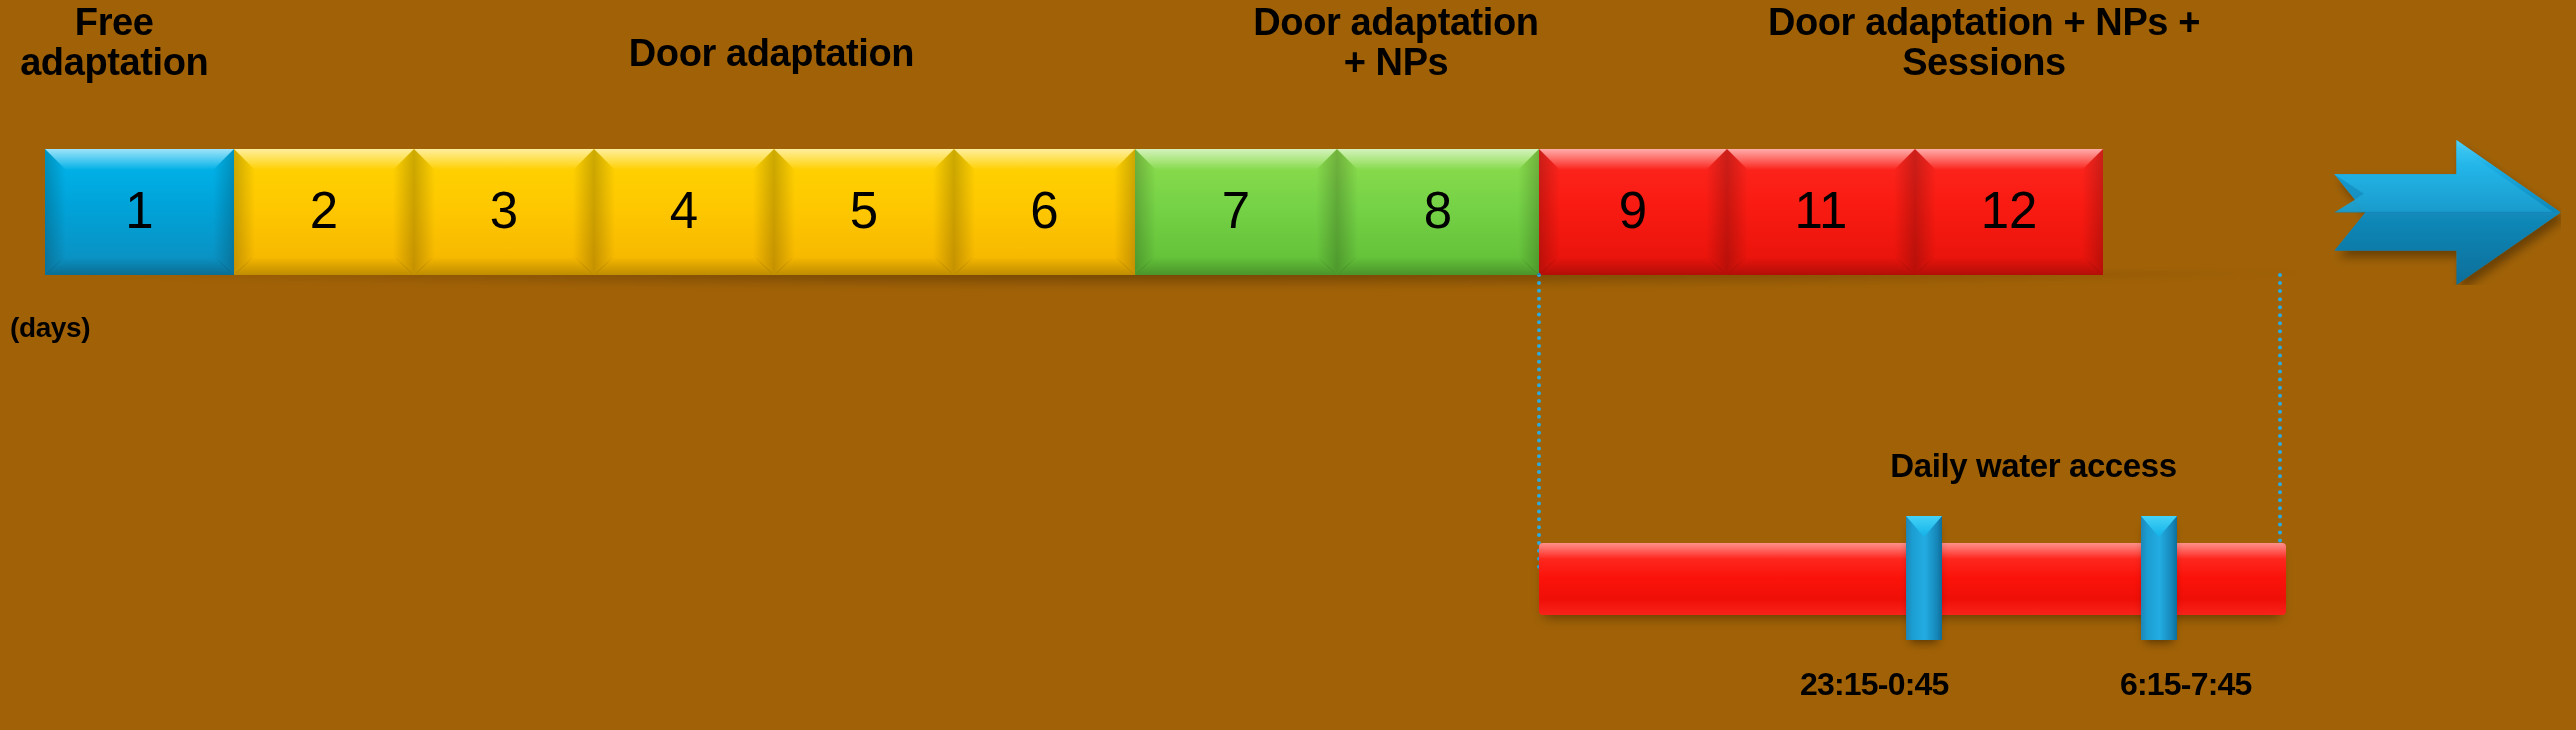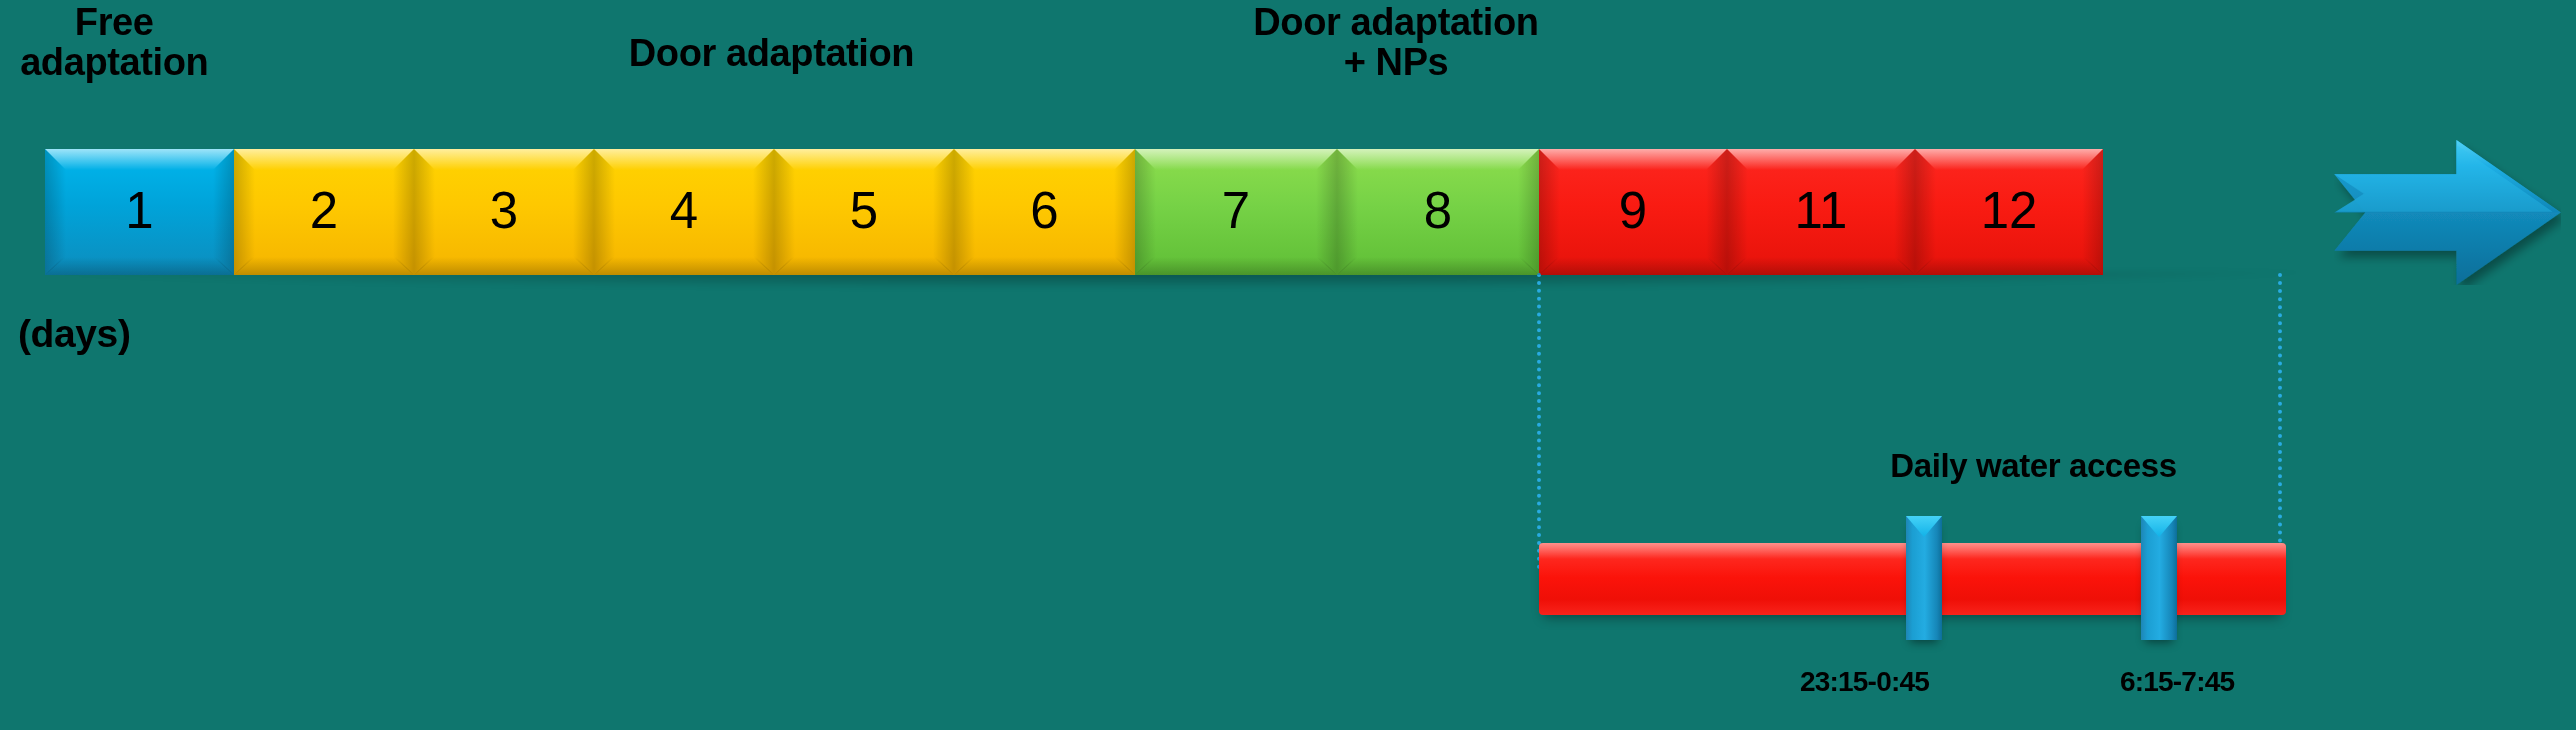--- a/index.html
+++ b/index.html
@@ -8,21 +8,21 @@
     padding: 0;
     background: #ffffff;
   }
   body {
     font-family: "Liberation Sans", sans-serif;
   }
   #canvas {
     position: relative;
     width: 2576px;
     height: 731px;
-    background: #0f766e;
+    background: #a16207;
     overflow: hidden;
   }
 
   
   .phase-caption {
     position: absolute;
     text-align: center;
     font-weight: bold;
     color: #000000;
     font-size: 38px;
@@ -111,23 +111,23 @@
     position: absolute;
     left: 2334px;
     top: 140px;
     width: 227px;
     height: 145px;
   }
 
   
   #days-label {
     position: absolute;
-    left: 18px;
+    left: 10px;
     top: 312px;
-    font-size: 39px;
+    font-size: 28px;
     font-weight: bold;
     color: #000000;
     letter-spacing: -0.4px;
   }
 
   
   .guide {
     position: absolute;
     width: 0;
     border-left: 4.9px dotted #29abe2;
@@ -183,21 +183,21 @@
     height: 21px;
     background: linear-gradient(to bottom, #45d2f7 0%, #12b2e8 100%);
     clip-path: polygon(0 0, 100% 0, 50% 100%);
   }
   #marker-1 { left: 1906px; }
   #marker-2 { left: 2141px; }
 
   .time-label {
     position: absolute;
     top: 666px;
-    font-size: 28px;
+    font-size: 32px;
     font-weight: bold;
     color: #000000;
     letter-spacing: -0.8px;
     white-space: nowrap;
   }
   #time-1 { left: 1800px; }
   #time-2 { left: 2072px; margin-left: 48px; }
 </style>
 </head>
 <body>
@@ -205,20 +205,22 @@
 <div id="canvas">
 
   <div class="phase-caption" id="cap-free">Free
 adaptation</div>
 
   <div class="phase-caption" id="cap-door">Door adaptation</div>
 
   <div class="phase-caption" id="cap-doornp">Door adaptation
 + NPs</div>
 
+  <div class="phase-caption" id="cap-doornpsess">Door adaptation + NPs +
+Sessions</div>
 
   <div id="timeline-shadow"></div>
 
   <div id="timeline">
 
     <div class="day-cell cell-blue" style="width:189px">
       <span class="side-shade left"></span>
       <span class="side-shade right"></span>
       <span class="num">1</span>
     </div>

